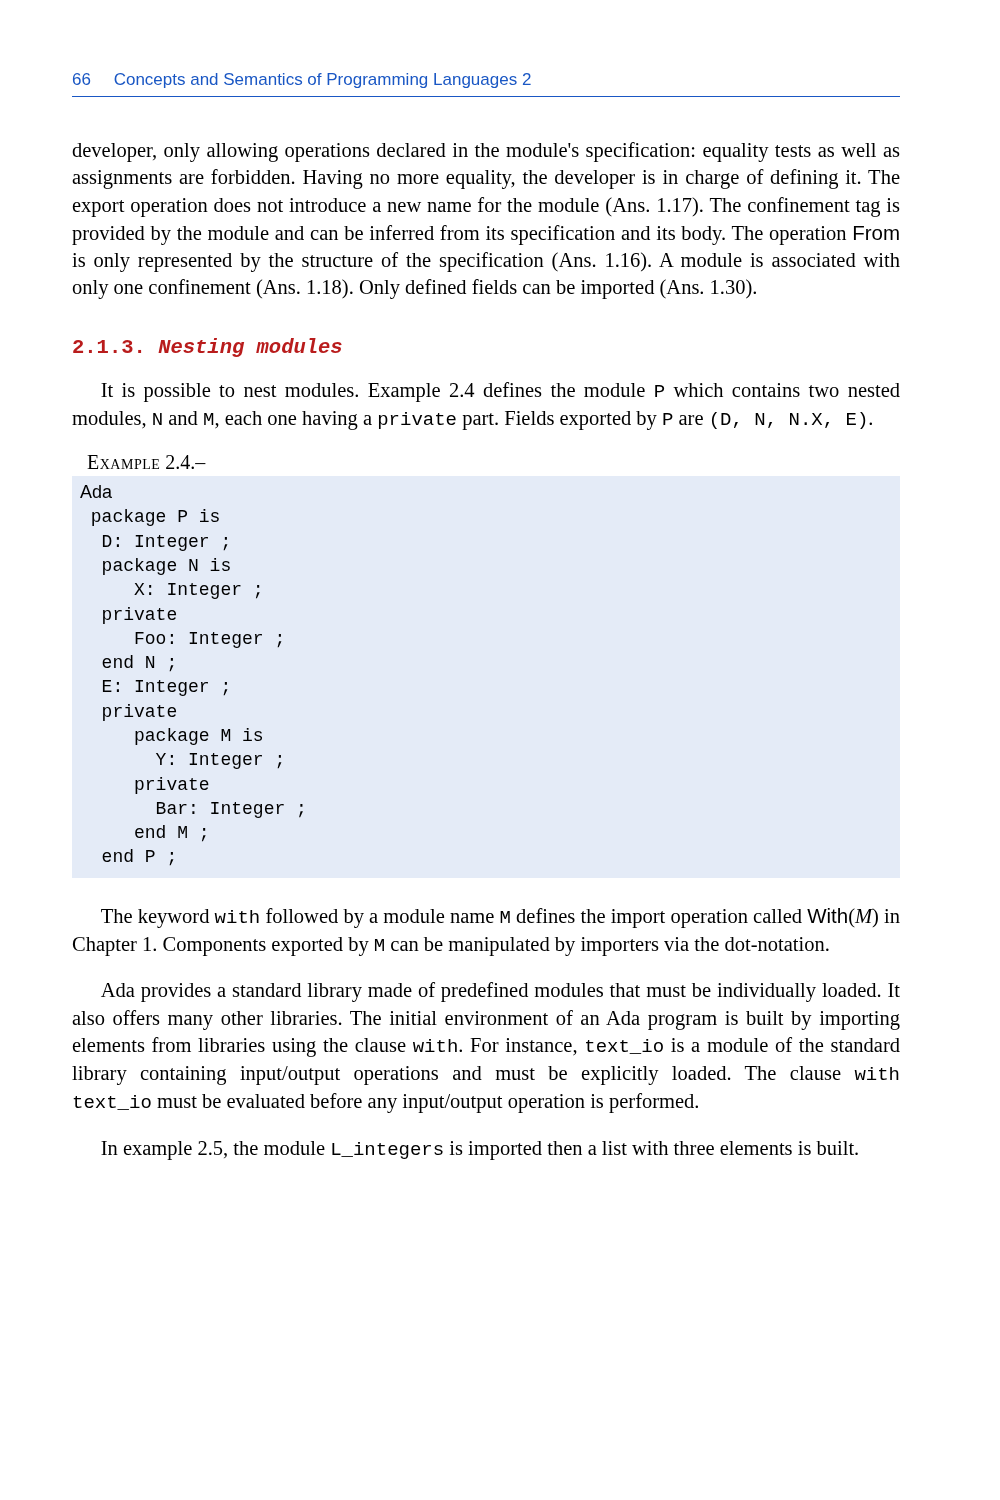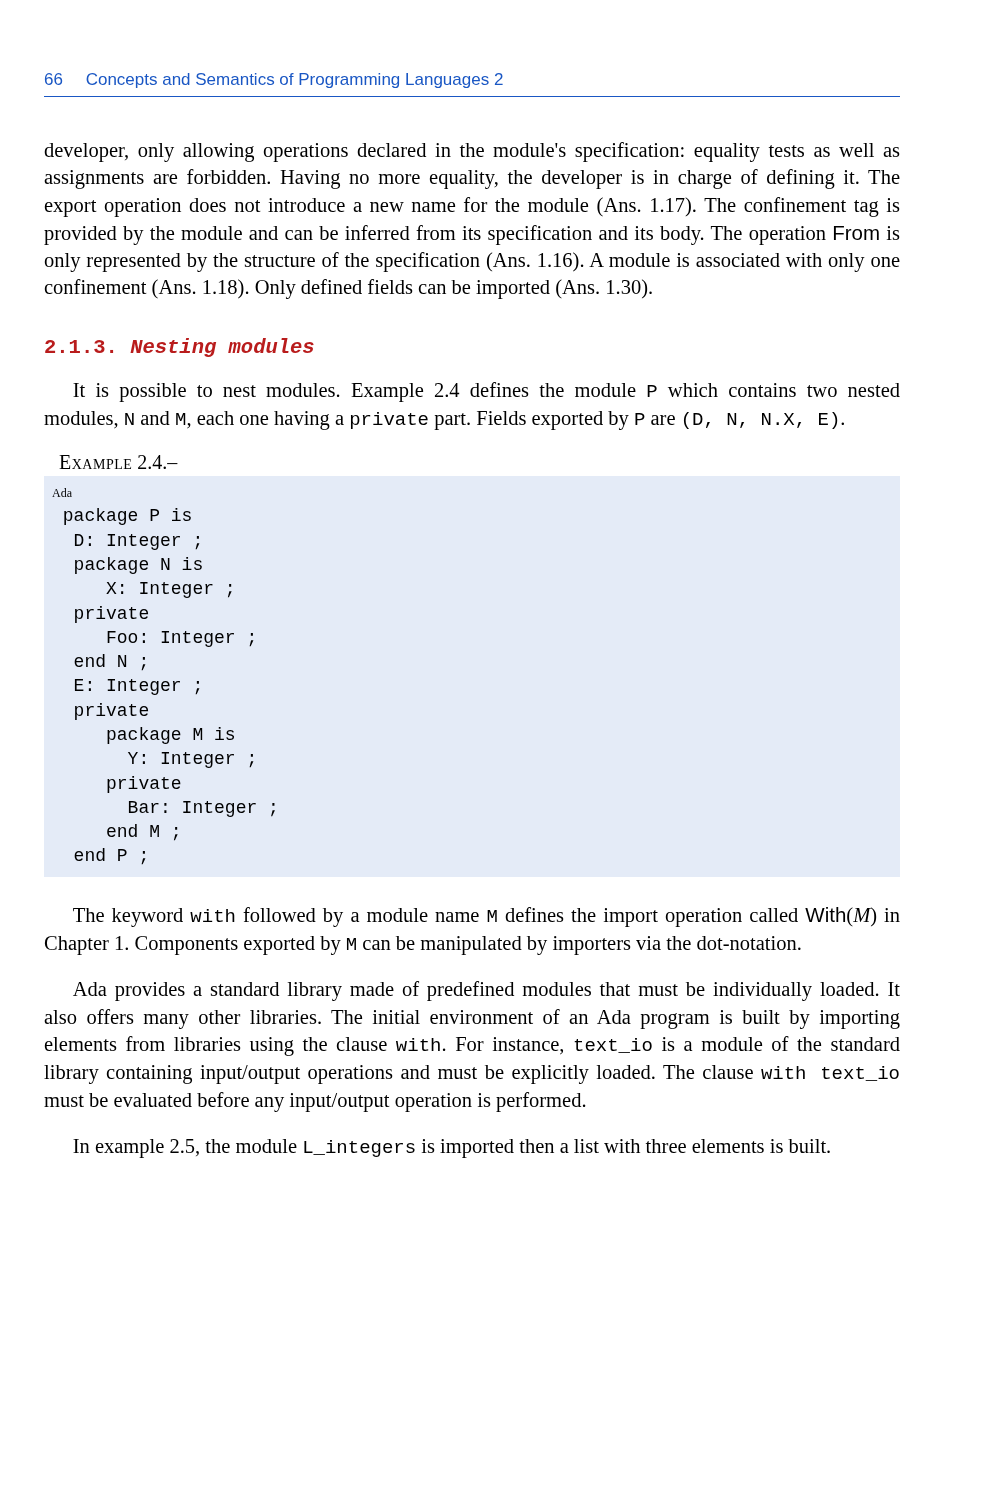--- a/index.html
+++ b/index.html
@@ -4,21 +4,21 @@
 <style>
   body {
     margin: 0;
     padding: 0;
     background: #fff;
     font-family: "Times New Roman", Times, serif;
     color: #000;
     width: 1000px;
   }
   .page {
-    padding: 70px 100px 60px 44px;
+    padding: 70px 100px 60px 72px;
   }
   .running-head {
     font-family: Arial, Helvetica, sans-serif;
     color: #1a57c4;
     font-size: 17px;
     padding-bottom: 6px;
     border-bottom: 1px solid #1a57c4;
     margin-bottom: 40px;
   }
   .running-head .page-num {
@@ -62,22 +62,22 @@
   .code-block {
     background: #e4ebf7;
     font-family: "Courier New", Courier, monospace;
     font-size: 18px;
     line-height: 1.35;
     padding: 4px 8px 8px 8px;
     white-space: pre;
     margin-bottom: 24px;
   }
   .code-block .lang {
-    font-family: Liberation Serif, serif;
-    font-size: 12px;
+    font-family: Liberation Sans, sans-serif;
+    font-size: 18px;
   }
   .mathit {
     font-style: italic;
     font-family: "Times New Roman", Times, serif;
   }
 </style>
 </head>
 <body>
 
 <div class="page">

